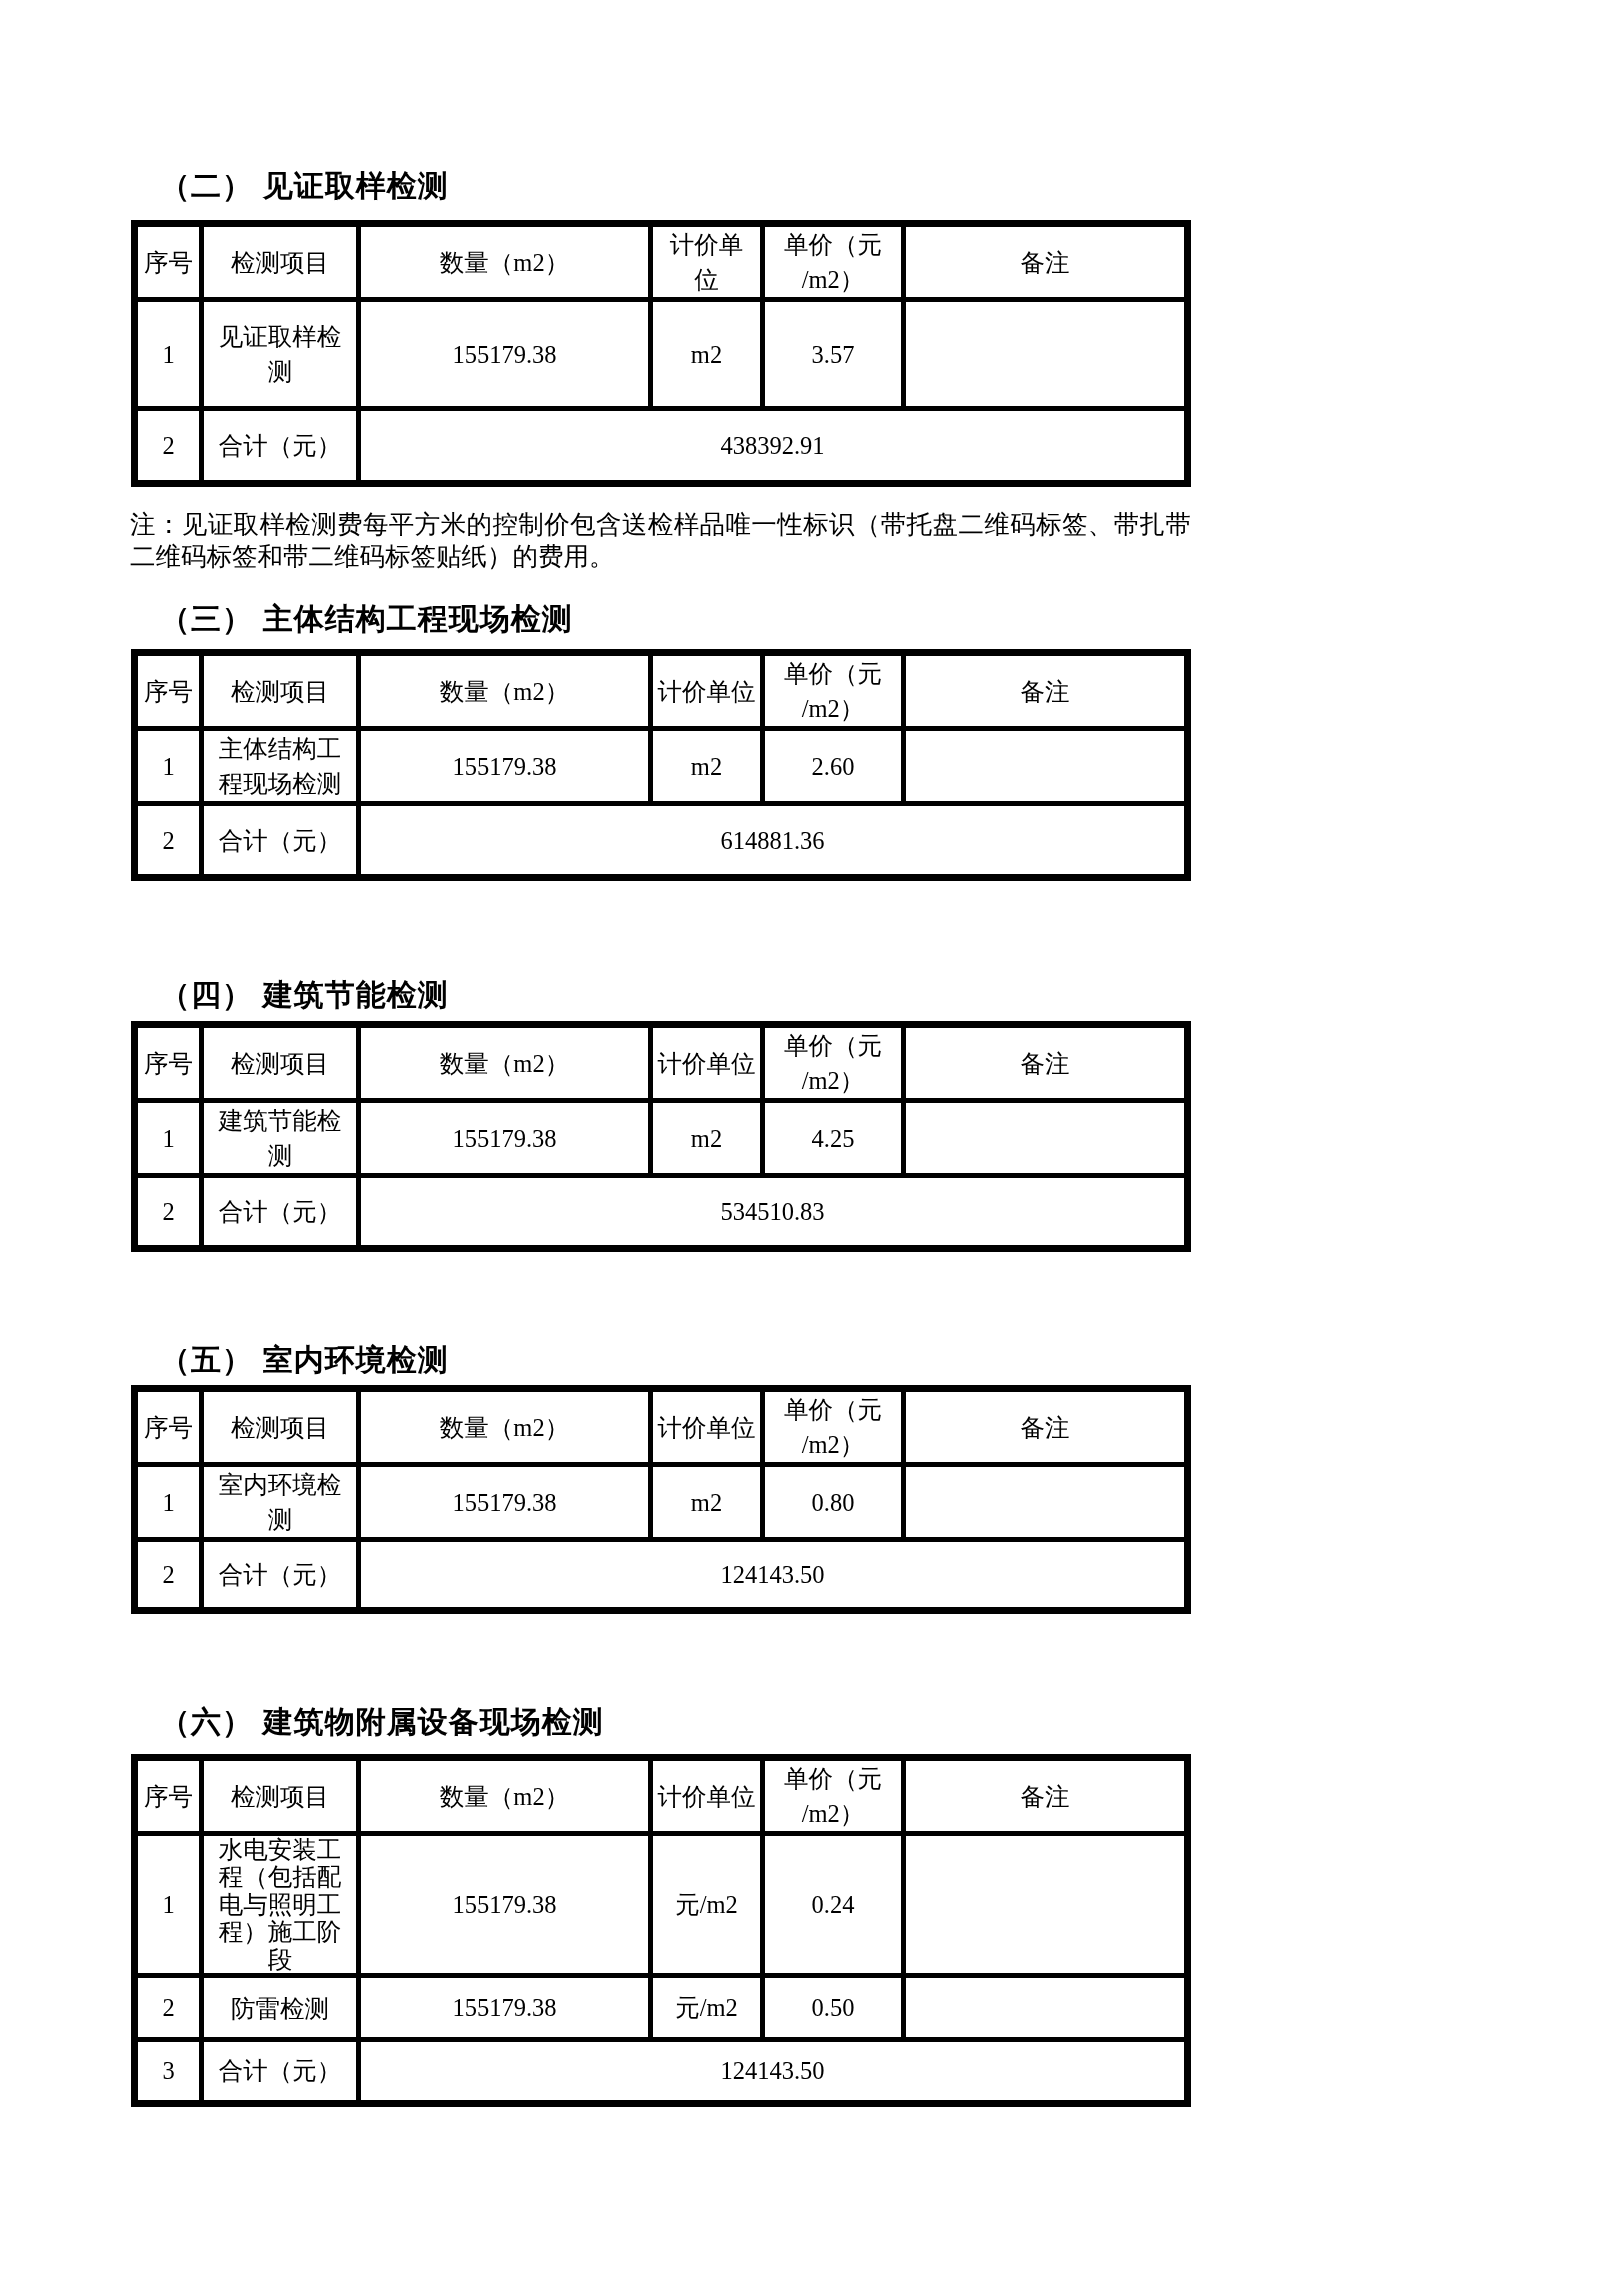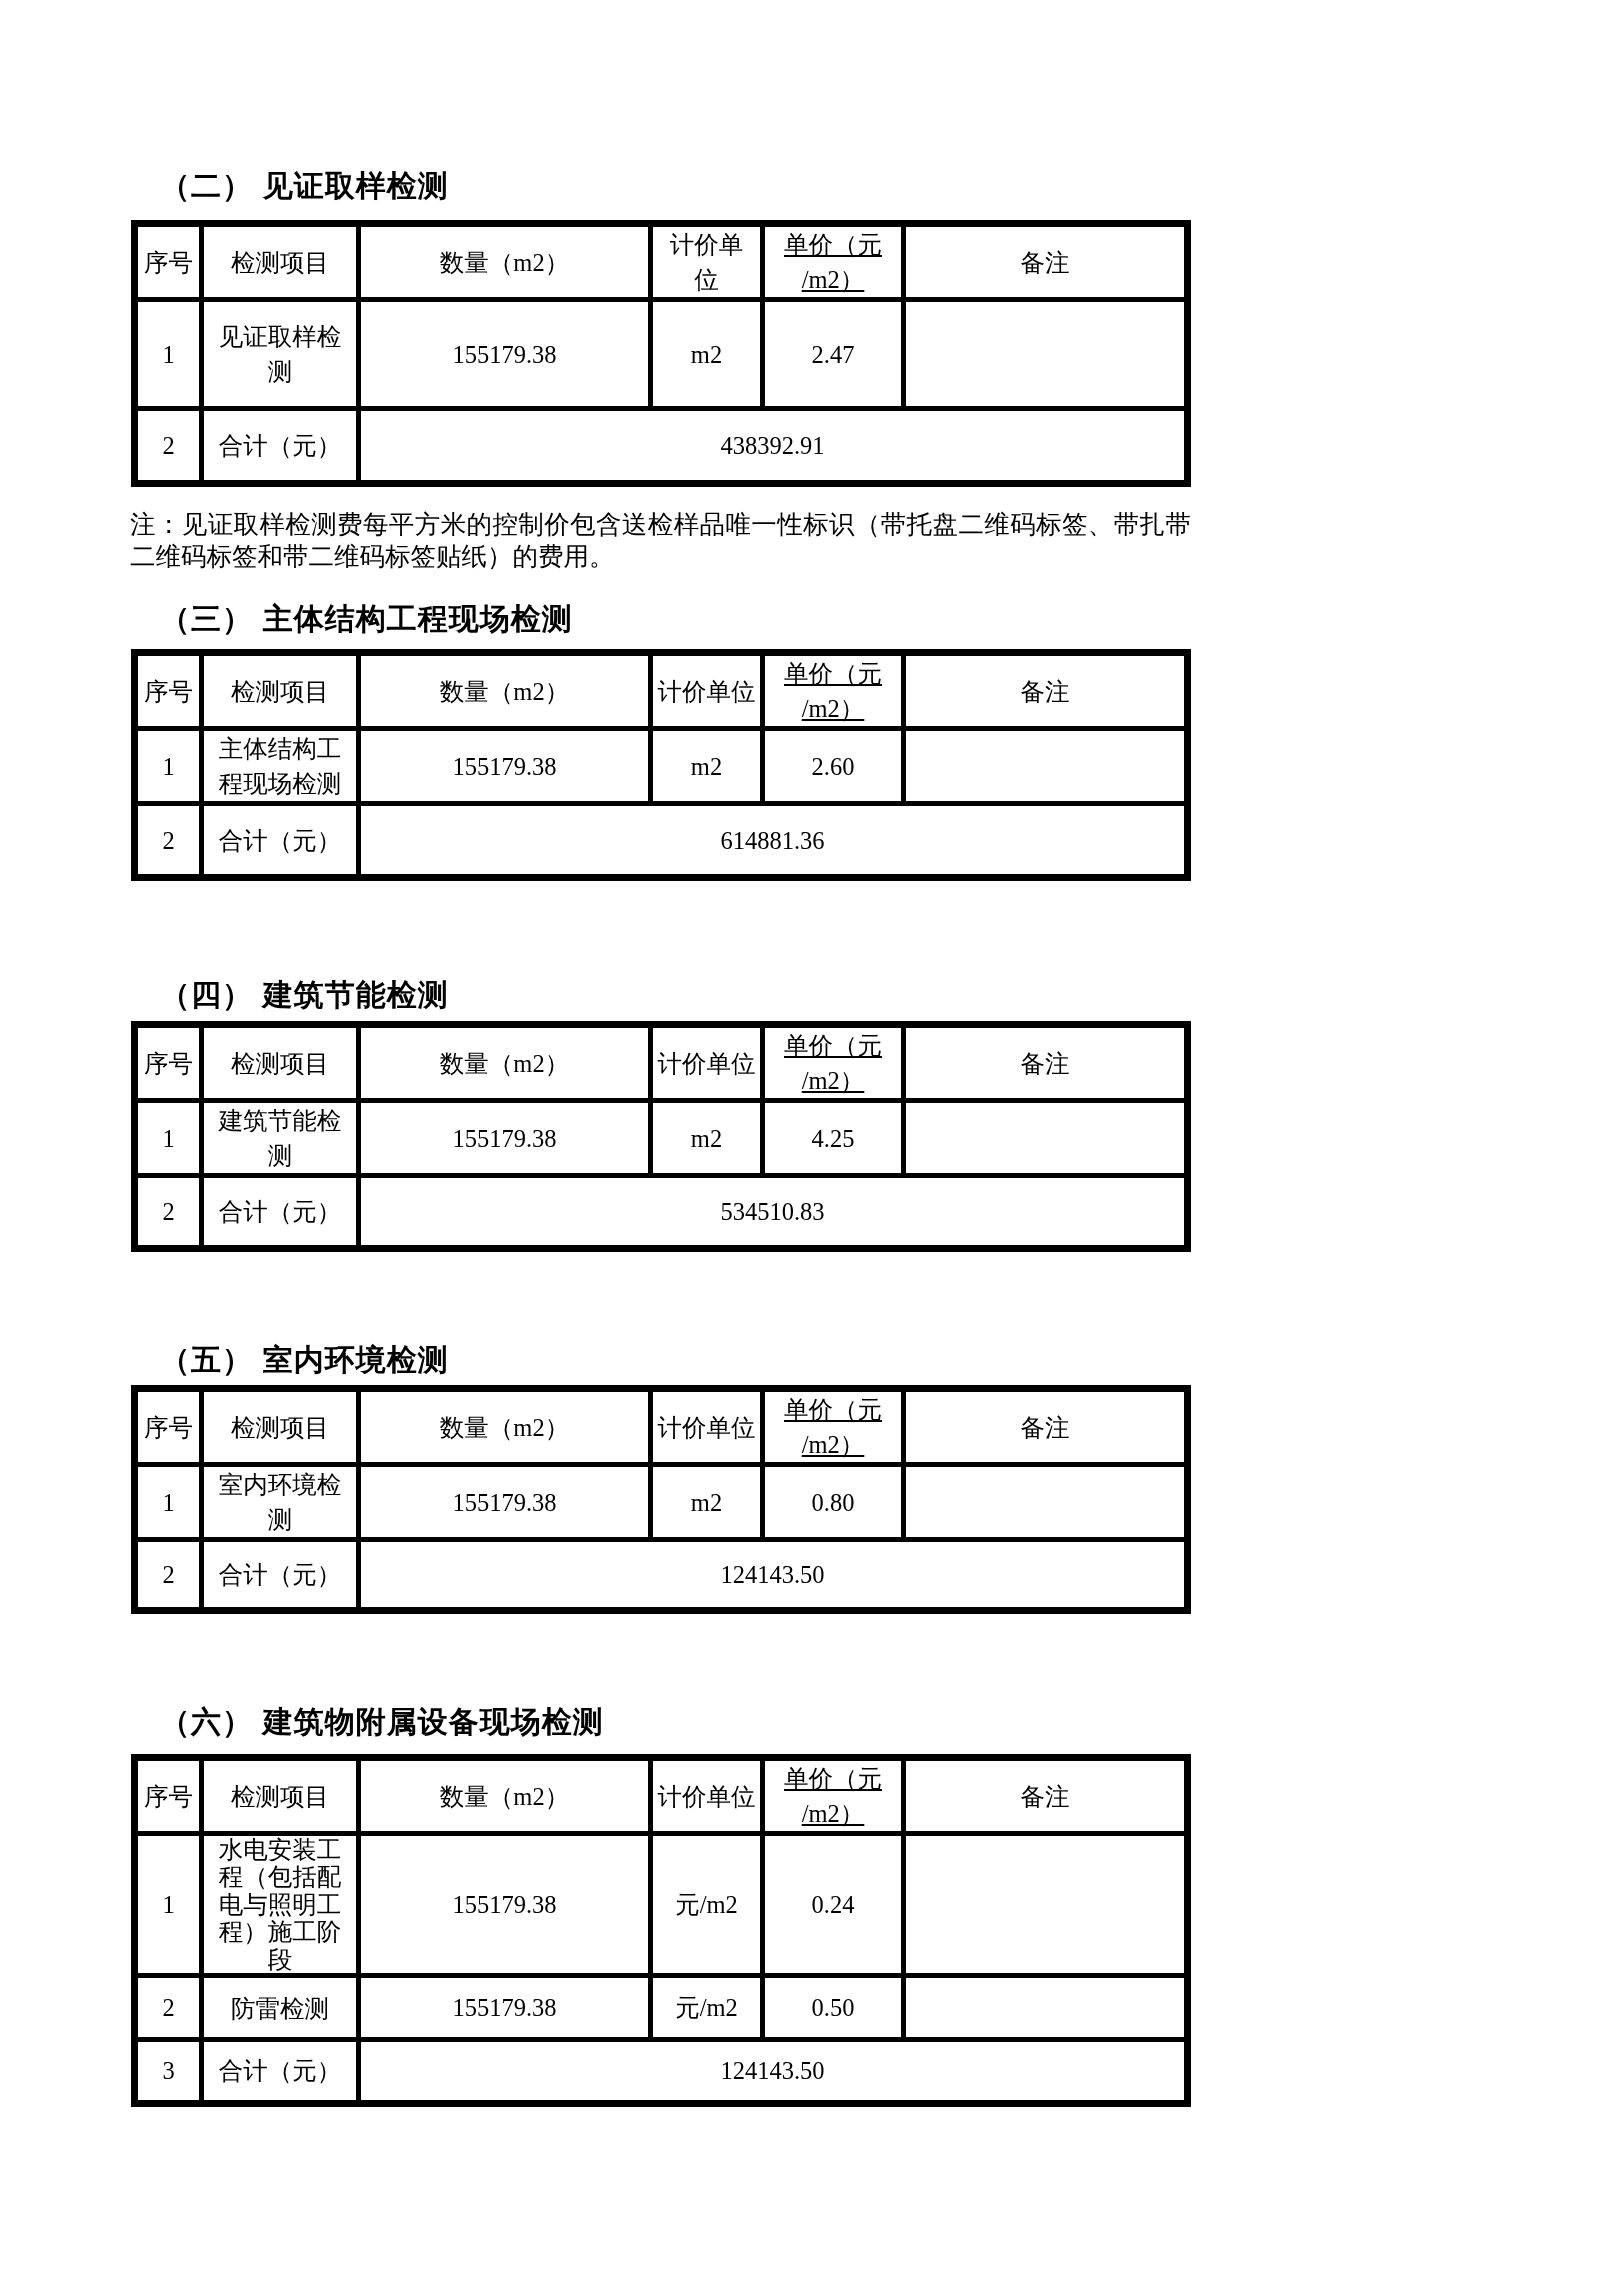--- a/index.html
+++ b/index.html
@@ -22,21 +22,21 @@
     border:5.9px solid #000000; padding:0 2px; text-align:center; vertical-align:middle;
     font-size:24.5px; line-height:35px; font-weight:normal; color:#000000;
     overflow:hidden;
   }
   .t5 td { line-height:27.4px; }
   .wrap {
     display:inline-block; vertical-align:middle;
     word-break:break-all; overflow-wrap:anywhere; line-break:anywhere;
   }
   .wrap-item  { width:123px; }
-  .wrap-price { width:102px;text-decoration:underline; }
+  .wrap-price { width:102px; }
   .wrap-unit1 { width:76px;  }
   .note {
     position:absolute; left:130px; top:509px; width:1061px; margin:0;
     font-size:25.5px; line-height:32px; text-align:justify;
   }
 </style>
 </head>
 <body>
 
 <div class="page">
@@ -59,21 +59,21 @@
         <th>数量（m2）</th>
         <th><span class="wrap wrap-unit1">计价单位</span></th>
         <th><span class="wrap wrap-price">单价（元/m2）</span></th>
         <th>备注</th>
       </tr>
       <tr style="height:109px">
         <td>1</td>
         <td><span class="wrap wrap-item">见证取样检测</span></td>
         <td>155179.38</td>
         <td>m2</td>
-        <td>2.47</td>
+        <td>3.57</td>
         <td></td>
       </tr>
       <tr style="height:75px">
         <td>2</td>
         <td>合计（元）</td>
         <td colspan="4">438392.91</td>
       </tr>
     </tbody>
       </table>
     <p class="note">注：见证取样检测费每平方米的控制价包含送检样品唯一性标识（带托盘二维码标签、带扎带二维码标签和带二维码标签贴纸）的费用。</p>

